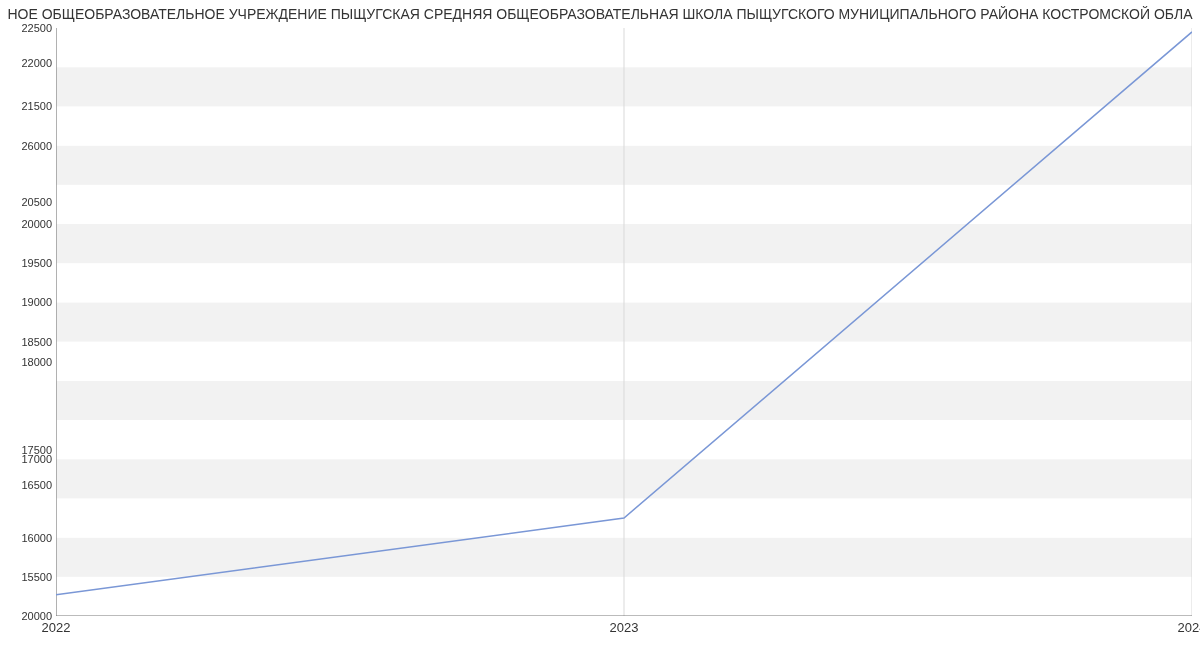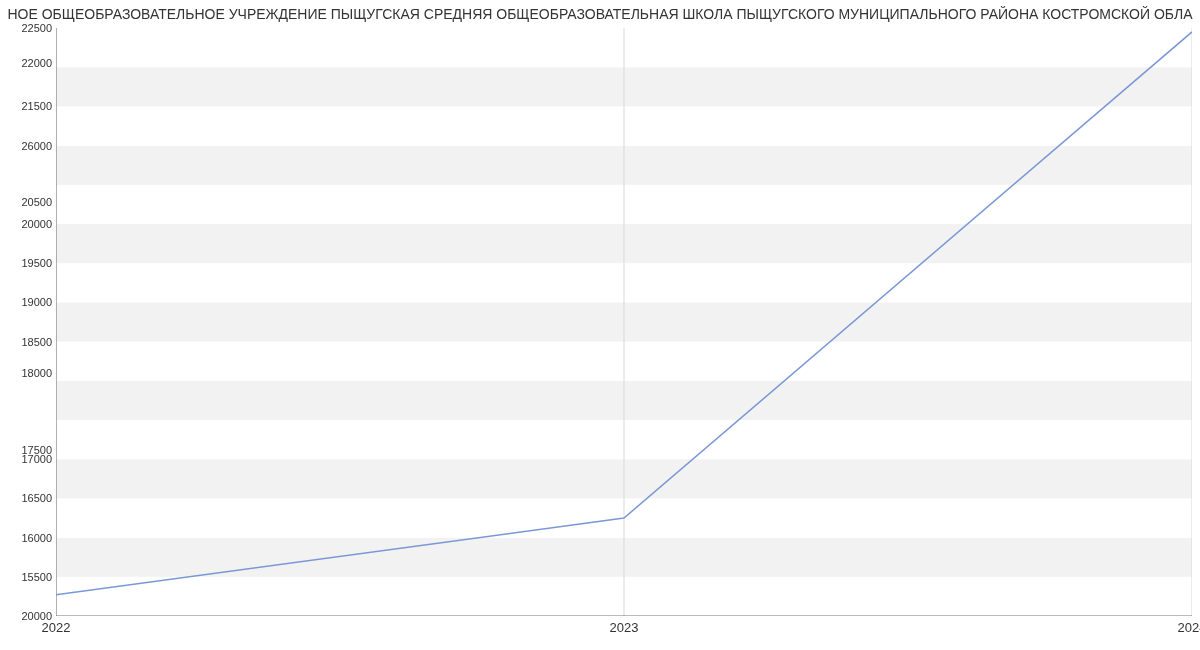--- a/index.html
+++ b/index.html
@@ -83,24 +83,24 @@
       </g>
     <line x1="0" y1="0" x2="0" y2="588" stroke="#777" stroke-width="1"></line>
     <line x1="0" y1="588" x2="1136" y2="588" stroke="#777" stroke-width="1"></line>
     <polyline id="data-line" fill="none" stroke-width="1.5" points="0,566.832 568,490 1136,3.9200000000000728" stroke="#7a97d6"></polyline>
   </svg>
 
   <div id="y-labels">
       <div class="y-tick-label" style="top: 616px;">20000</div>
       <div class="y-tick-label" style="top: 576.8px;">15500</div>
       <div class="y-tick-label" style="top: 537.6px;">16000</div>
-      <div class="y-tick-label" style="top: 498px;">16500</div>
+      <div class="y-tick-label" style="top: 485px;">16500</div>
       <div class="y-tick-label" style="top: 459.2px;">17000</div>
       <div class="y-tick-label" style="top: 420px; margin-top: 30px;">17500</div>
-      <div class="y-tick-label" style="top: 373px;">18000</div>
+      <div class="y-tick-label" style="top: 362px;">18000</div>
       <div class="y-tick-label" style="top: 341.6px;">18500</div>
       <div class="y-tick-label" style="top: 302.4px;">19000</div>
       <div class="y-tick-label" style="top: 263.2px;">19500</div>
       <div class="y-tick-label" style="top: 224px;">20000</div>
       <div class="y-tick-label" style="top: 174px; margin-top: 28px;">20500</div>
       <div class="y-tick-label" style="top: 145.6px;">26000</div>
       <div class="y-tick-label" style="top: 106.4px;">21500</div>
       <div class="y-tick-label" style="top: 63px;">22000</div>
       <div class="y-tick-label" style="top: 28px;">22500</div>
     </div>

